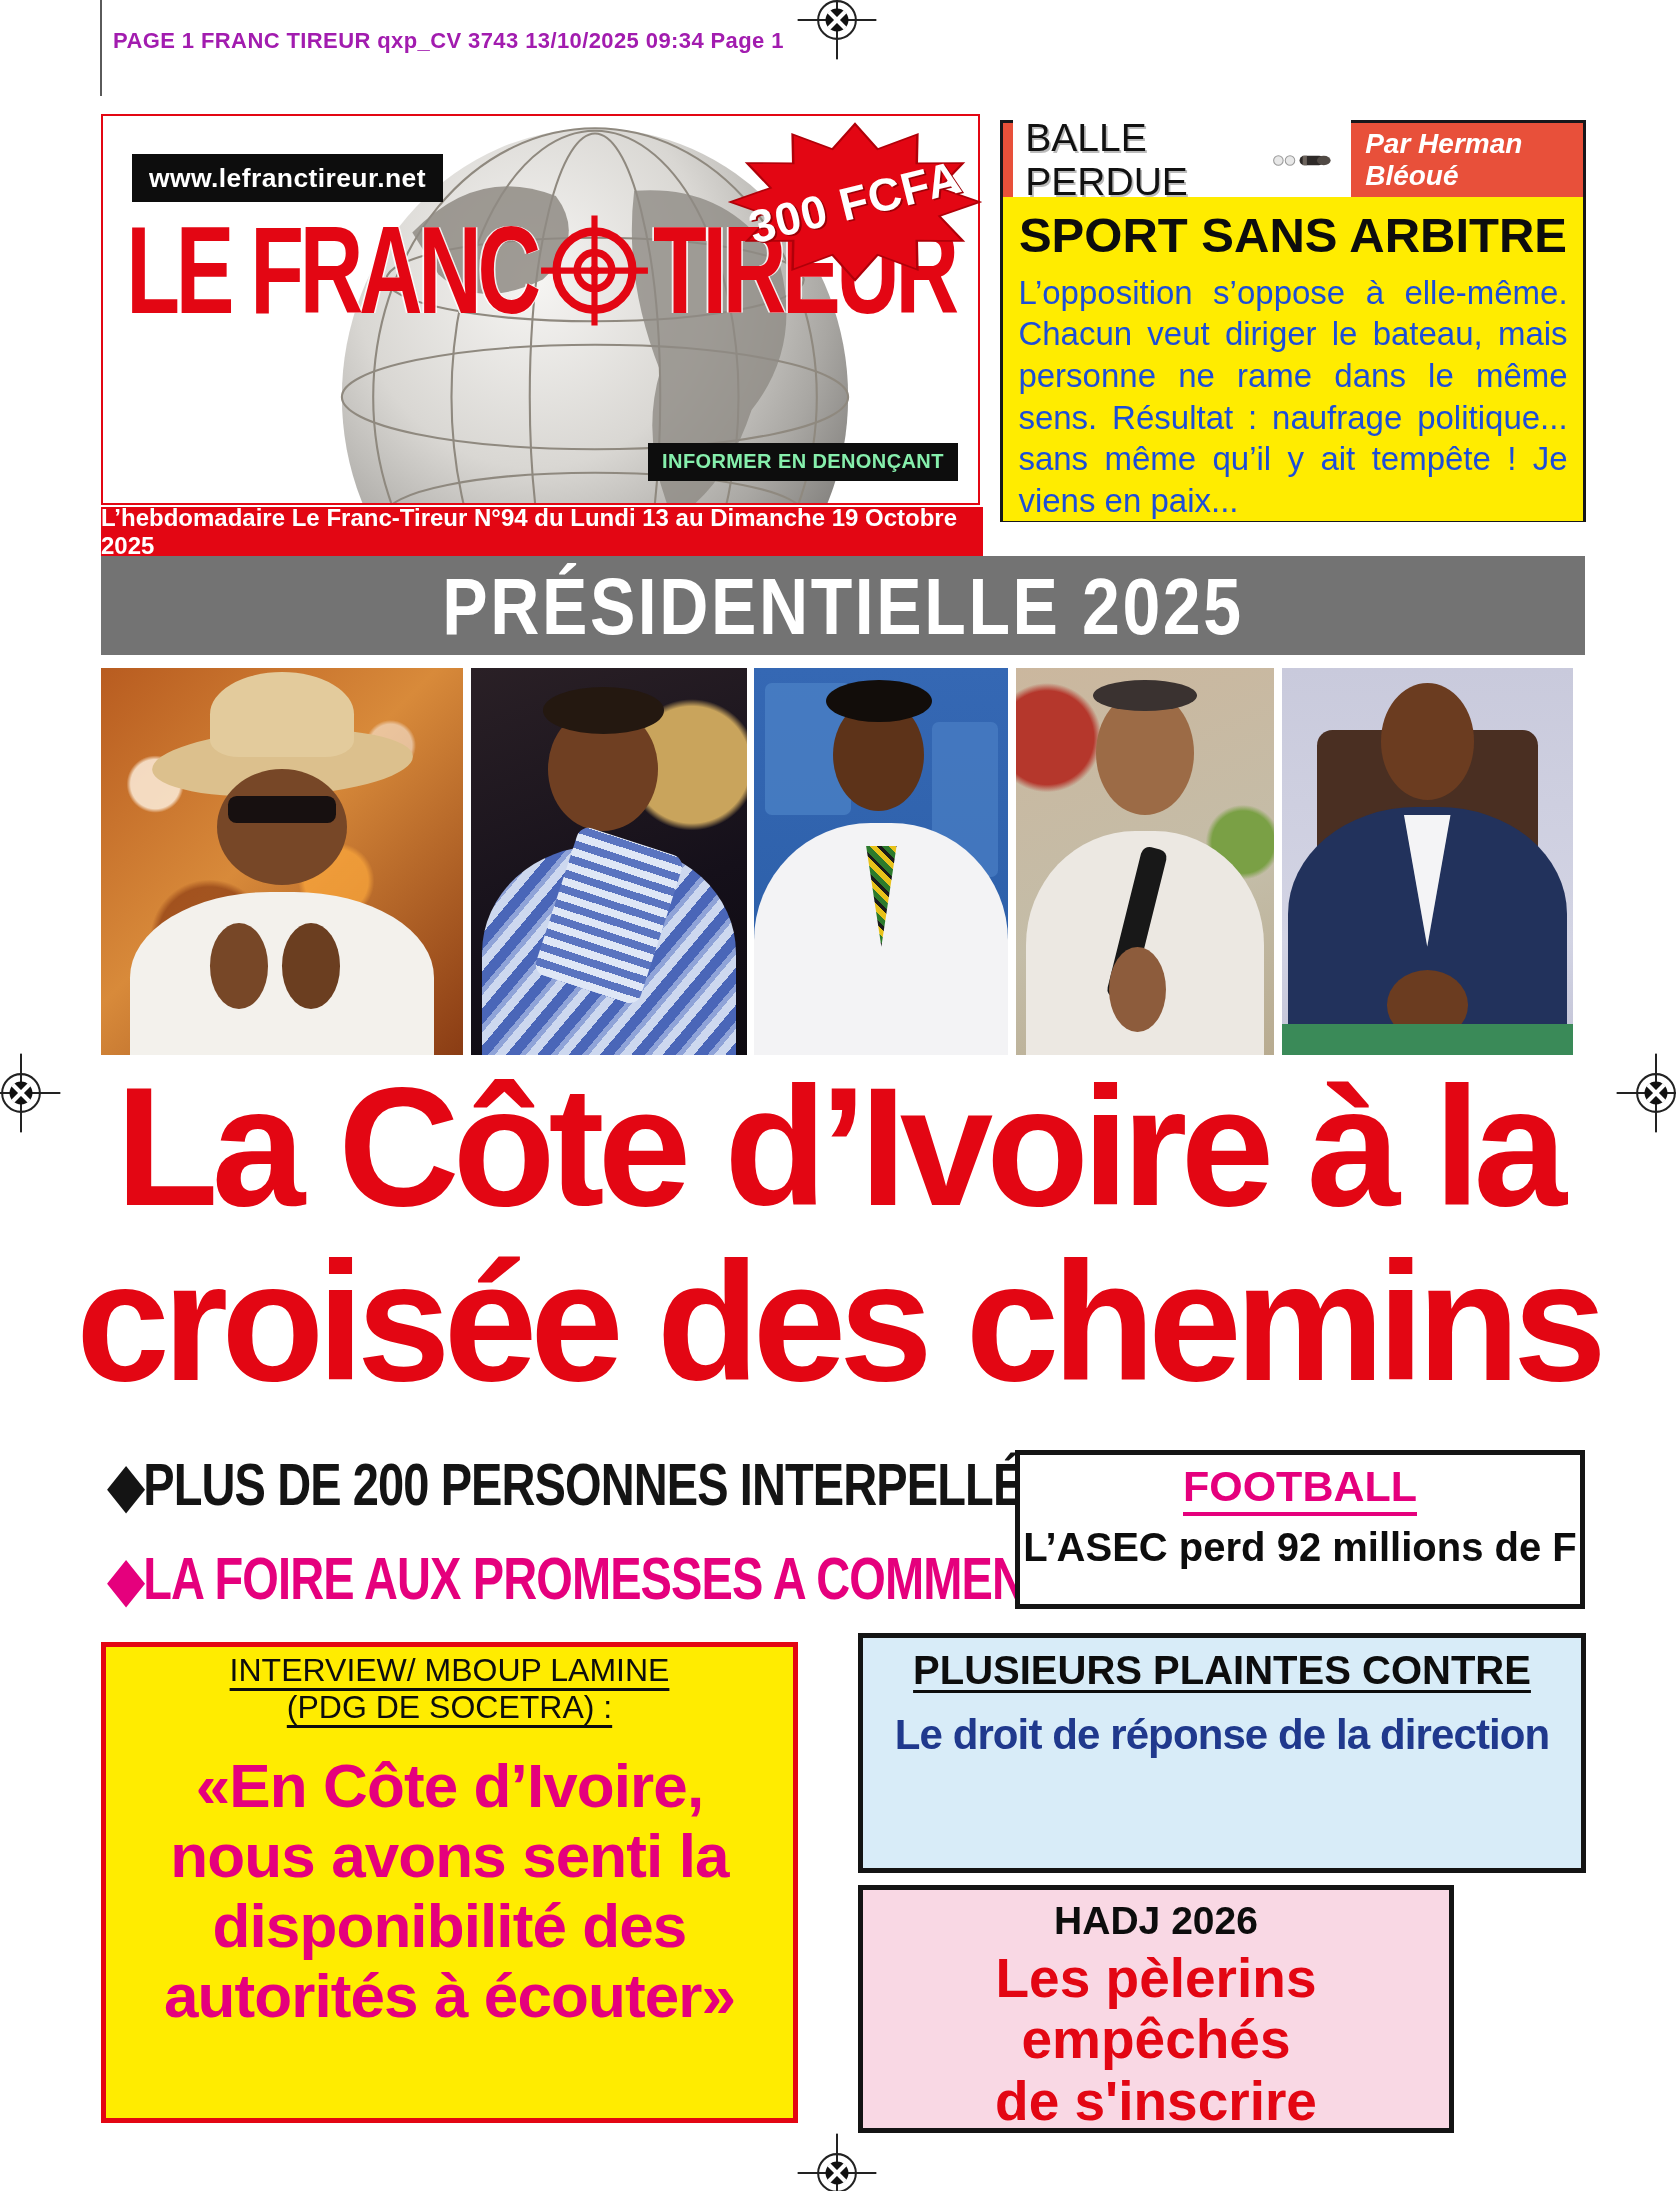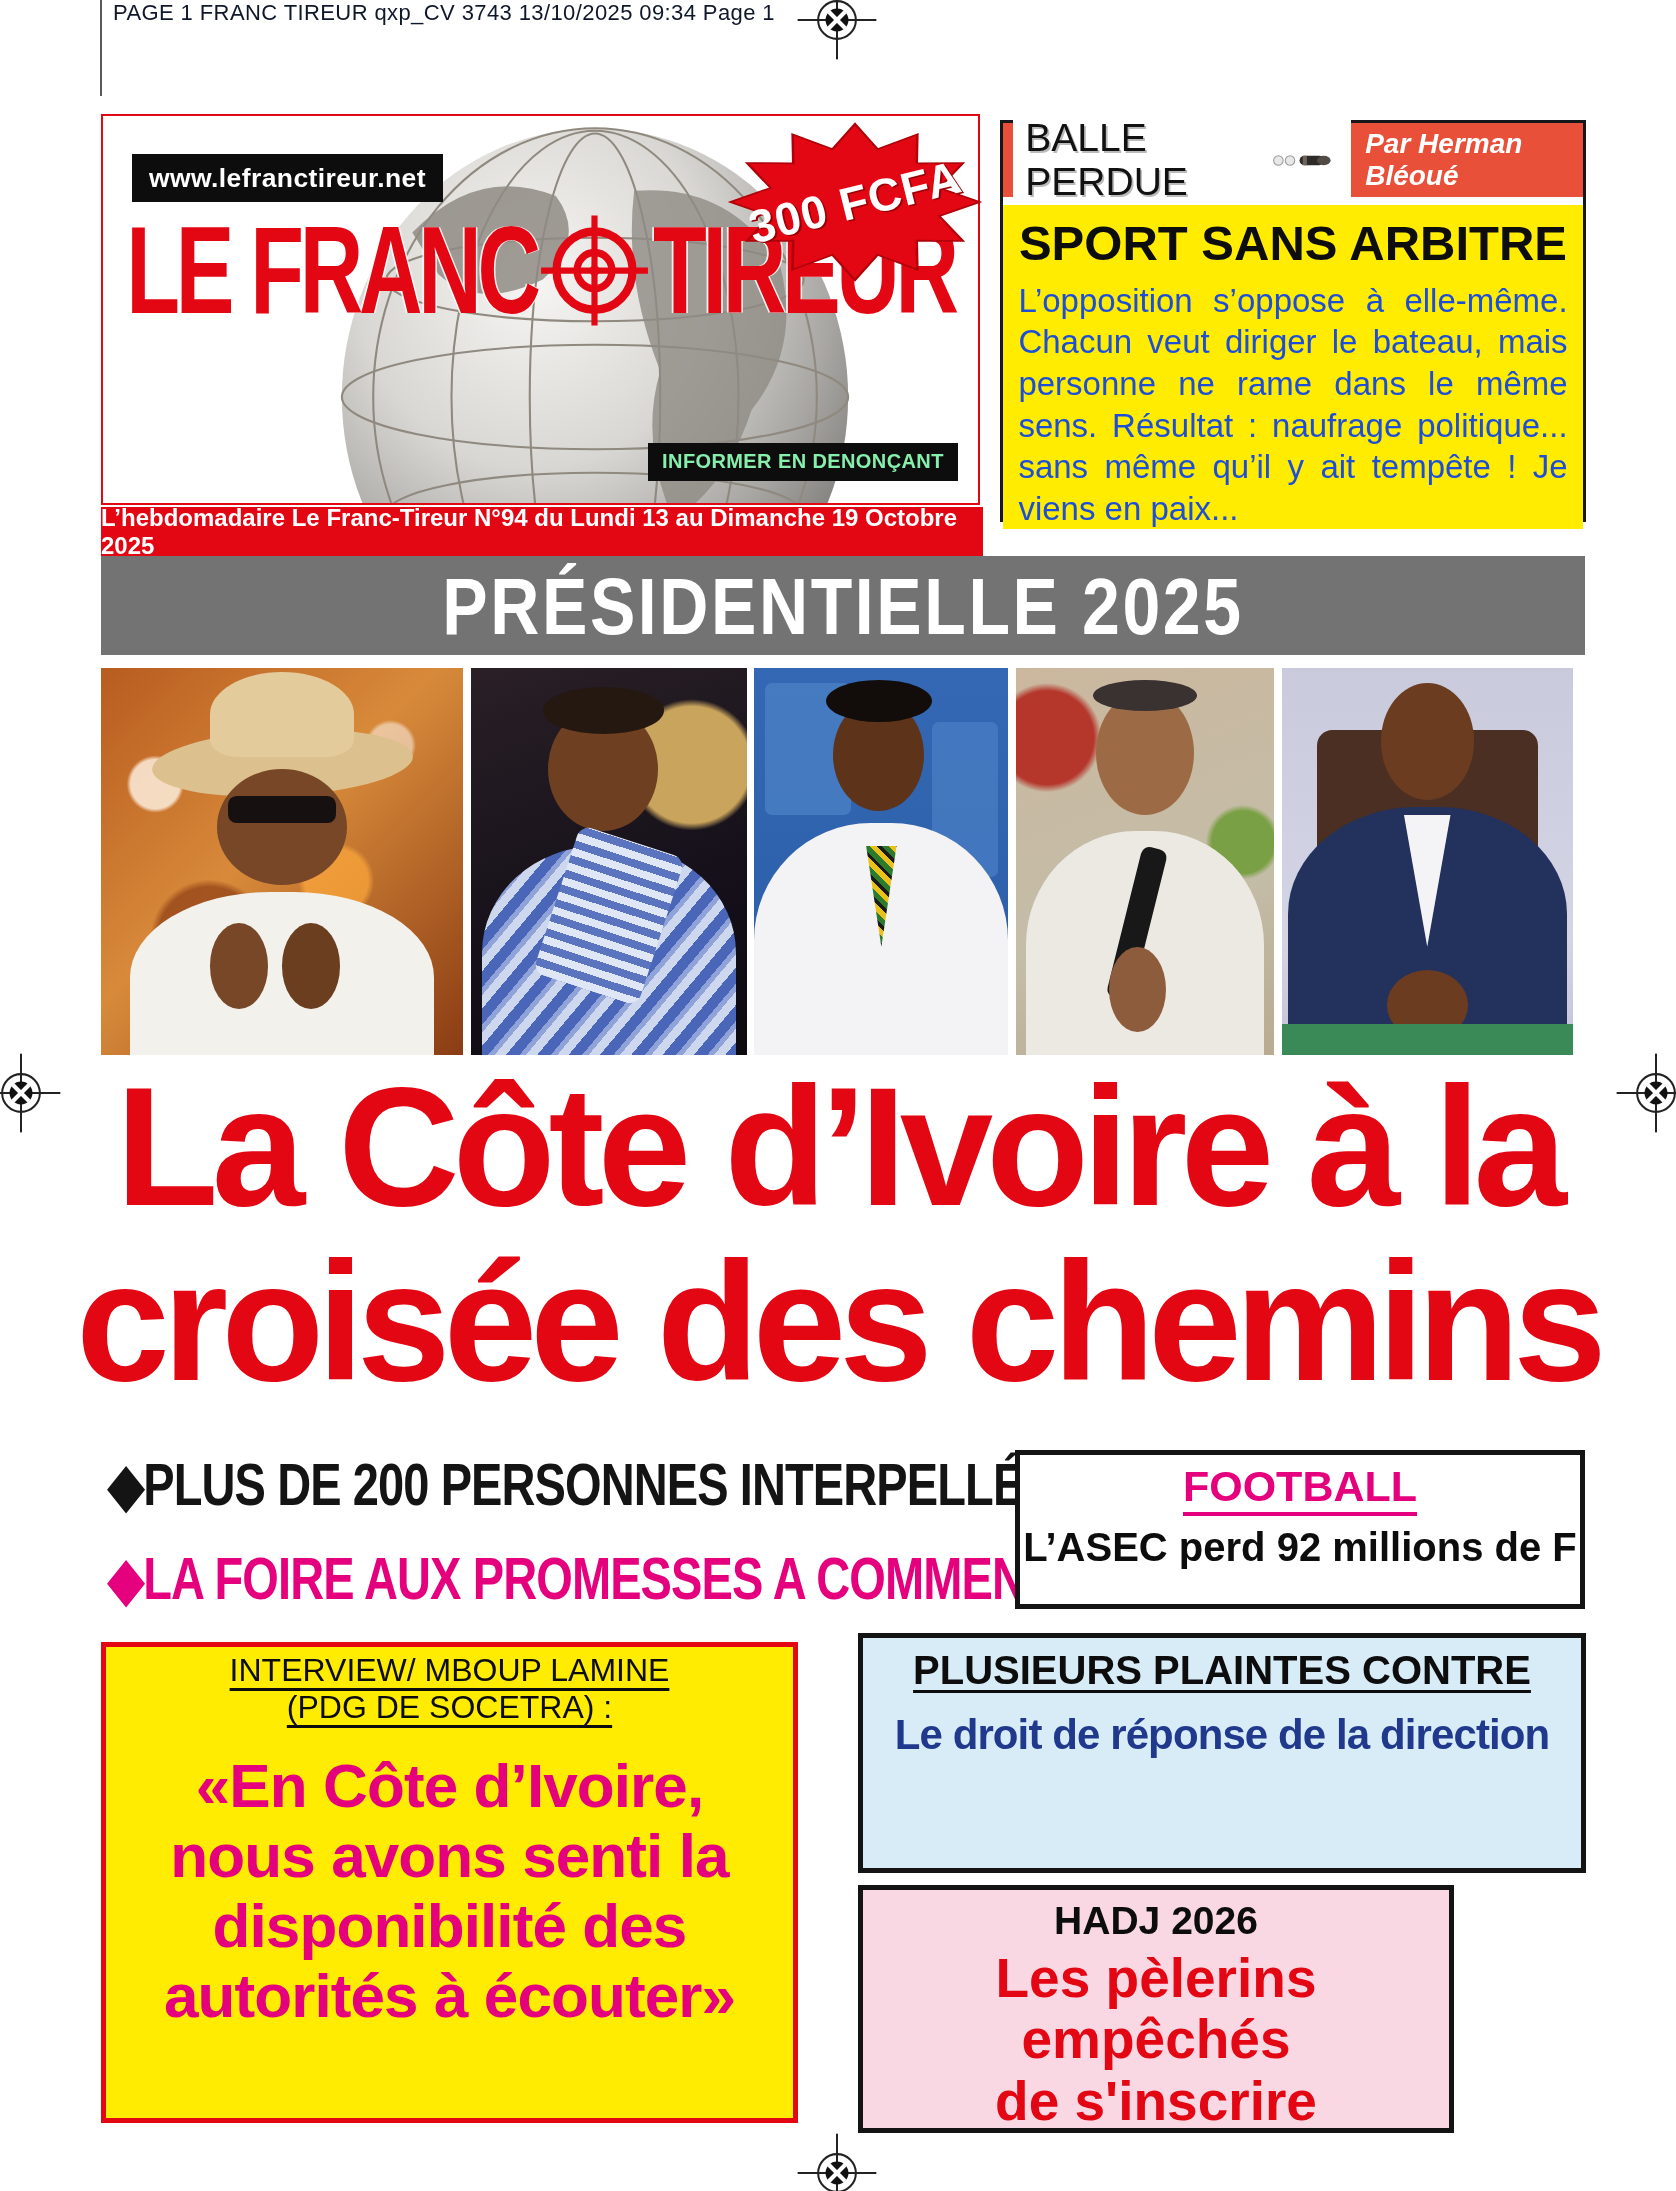--- a/index.html
+++ b/index.html
@@ -1,21 +1,21 @@
 <!DOCTYPE html>
 <html style="font-size:13.7px"><head>
 <meta charset="utf-8">
 <style>
   html,body{margin:0;padding:0;background:#e8e8e8;}
   .page{position:relative;width:1676px;height:2192px;background:#ffffff;overflow:hidden;
         font-family:"Liberation Sans",sans-serif;color:#111;}
   .abs{position:absolute;}
 
   
-  .print-slug{left:113px;top:0;font-size:22px;color:#0f172a;letter-spacing:0.4px;}
+  .print-slug{left:113px;top:28px;font-size:22px;color:#a21caf;letter-spacing:0.4px;font-weight:bold;}
   .slug-line{left:100px;top:0;width:1.7px;height:96px;background:#5a5a5a;}
 
   
   .regmark{width:82px;height:82px;}
 
   
   .masthead{left:101px;top:114px;width:875px;height:387px;background:#fff;
             border:2.6px solid #E30613;overflow:hidden;}
   .globe{position:absolute;left:218px;top:6.8px;width:548px;height:548px;}
   .website-box{position:absolute;left:29px;top:38px;background:#0d0d0d;color:#fff;
@@ -43,21 +43,21 @@
 
   
   .chronique{left:1000px;top:120px;width:586px;height:402px;border:3.4px solid #17171b;
              display:flex;flex-direction:column;box-sizing:border-box;}
   .chron-header{height:74px;background:#E8503A;display:flex;align-items:center;padding:0 10.3px;flex:0 0 auto;}
   .chron-title-box{background:#fff;display:flex;align-items:center;gap:10.3px;padding:5.1px 12px;}
   .chron-title{font-weight:normal;font-size:39px;letter-spacing:0;color:#111;
                text-shadow:1.7px 1.7px 0 #bbb;}
   .bullet-icon{width:86px;height:29px;}
   .chron-byline{color:#fff;font-style:italic;font-weight:bold;font-size:28px;margin-left:13.7px;}
-  .chron-body{flex:1;background:#FFEC00;padding:6.8px 15.4px 0 15.4px;margin-top:8px;}
+  .chron-body{flex:1;background:#FFEC00;padding:6.8px 15.4px 0 15.4px;}
   .chron-headline{text-align:center;font-weight:bold;font-size:49px;letter-spacing:0;color:#0d0d0d;margin:3.4px 0 8.6px 0;}
   .chron-text{font-size:33px;line-height:1.26;text-align:justify;color:#1d4ed8;}
 
   
   .banner{left:101px;top:556px;width:1484px;height:99px;background:#737373;display:flex;
           align-items:center;justify-content:center;}
   .banner-text{color:#fff;font-weight:bold;font-size:68px;letter-spacing:2.6px;
                transform:scaleY(1.18);}
 
   

